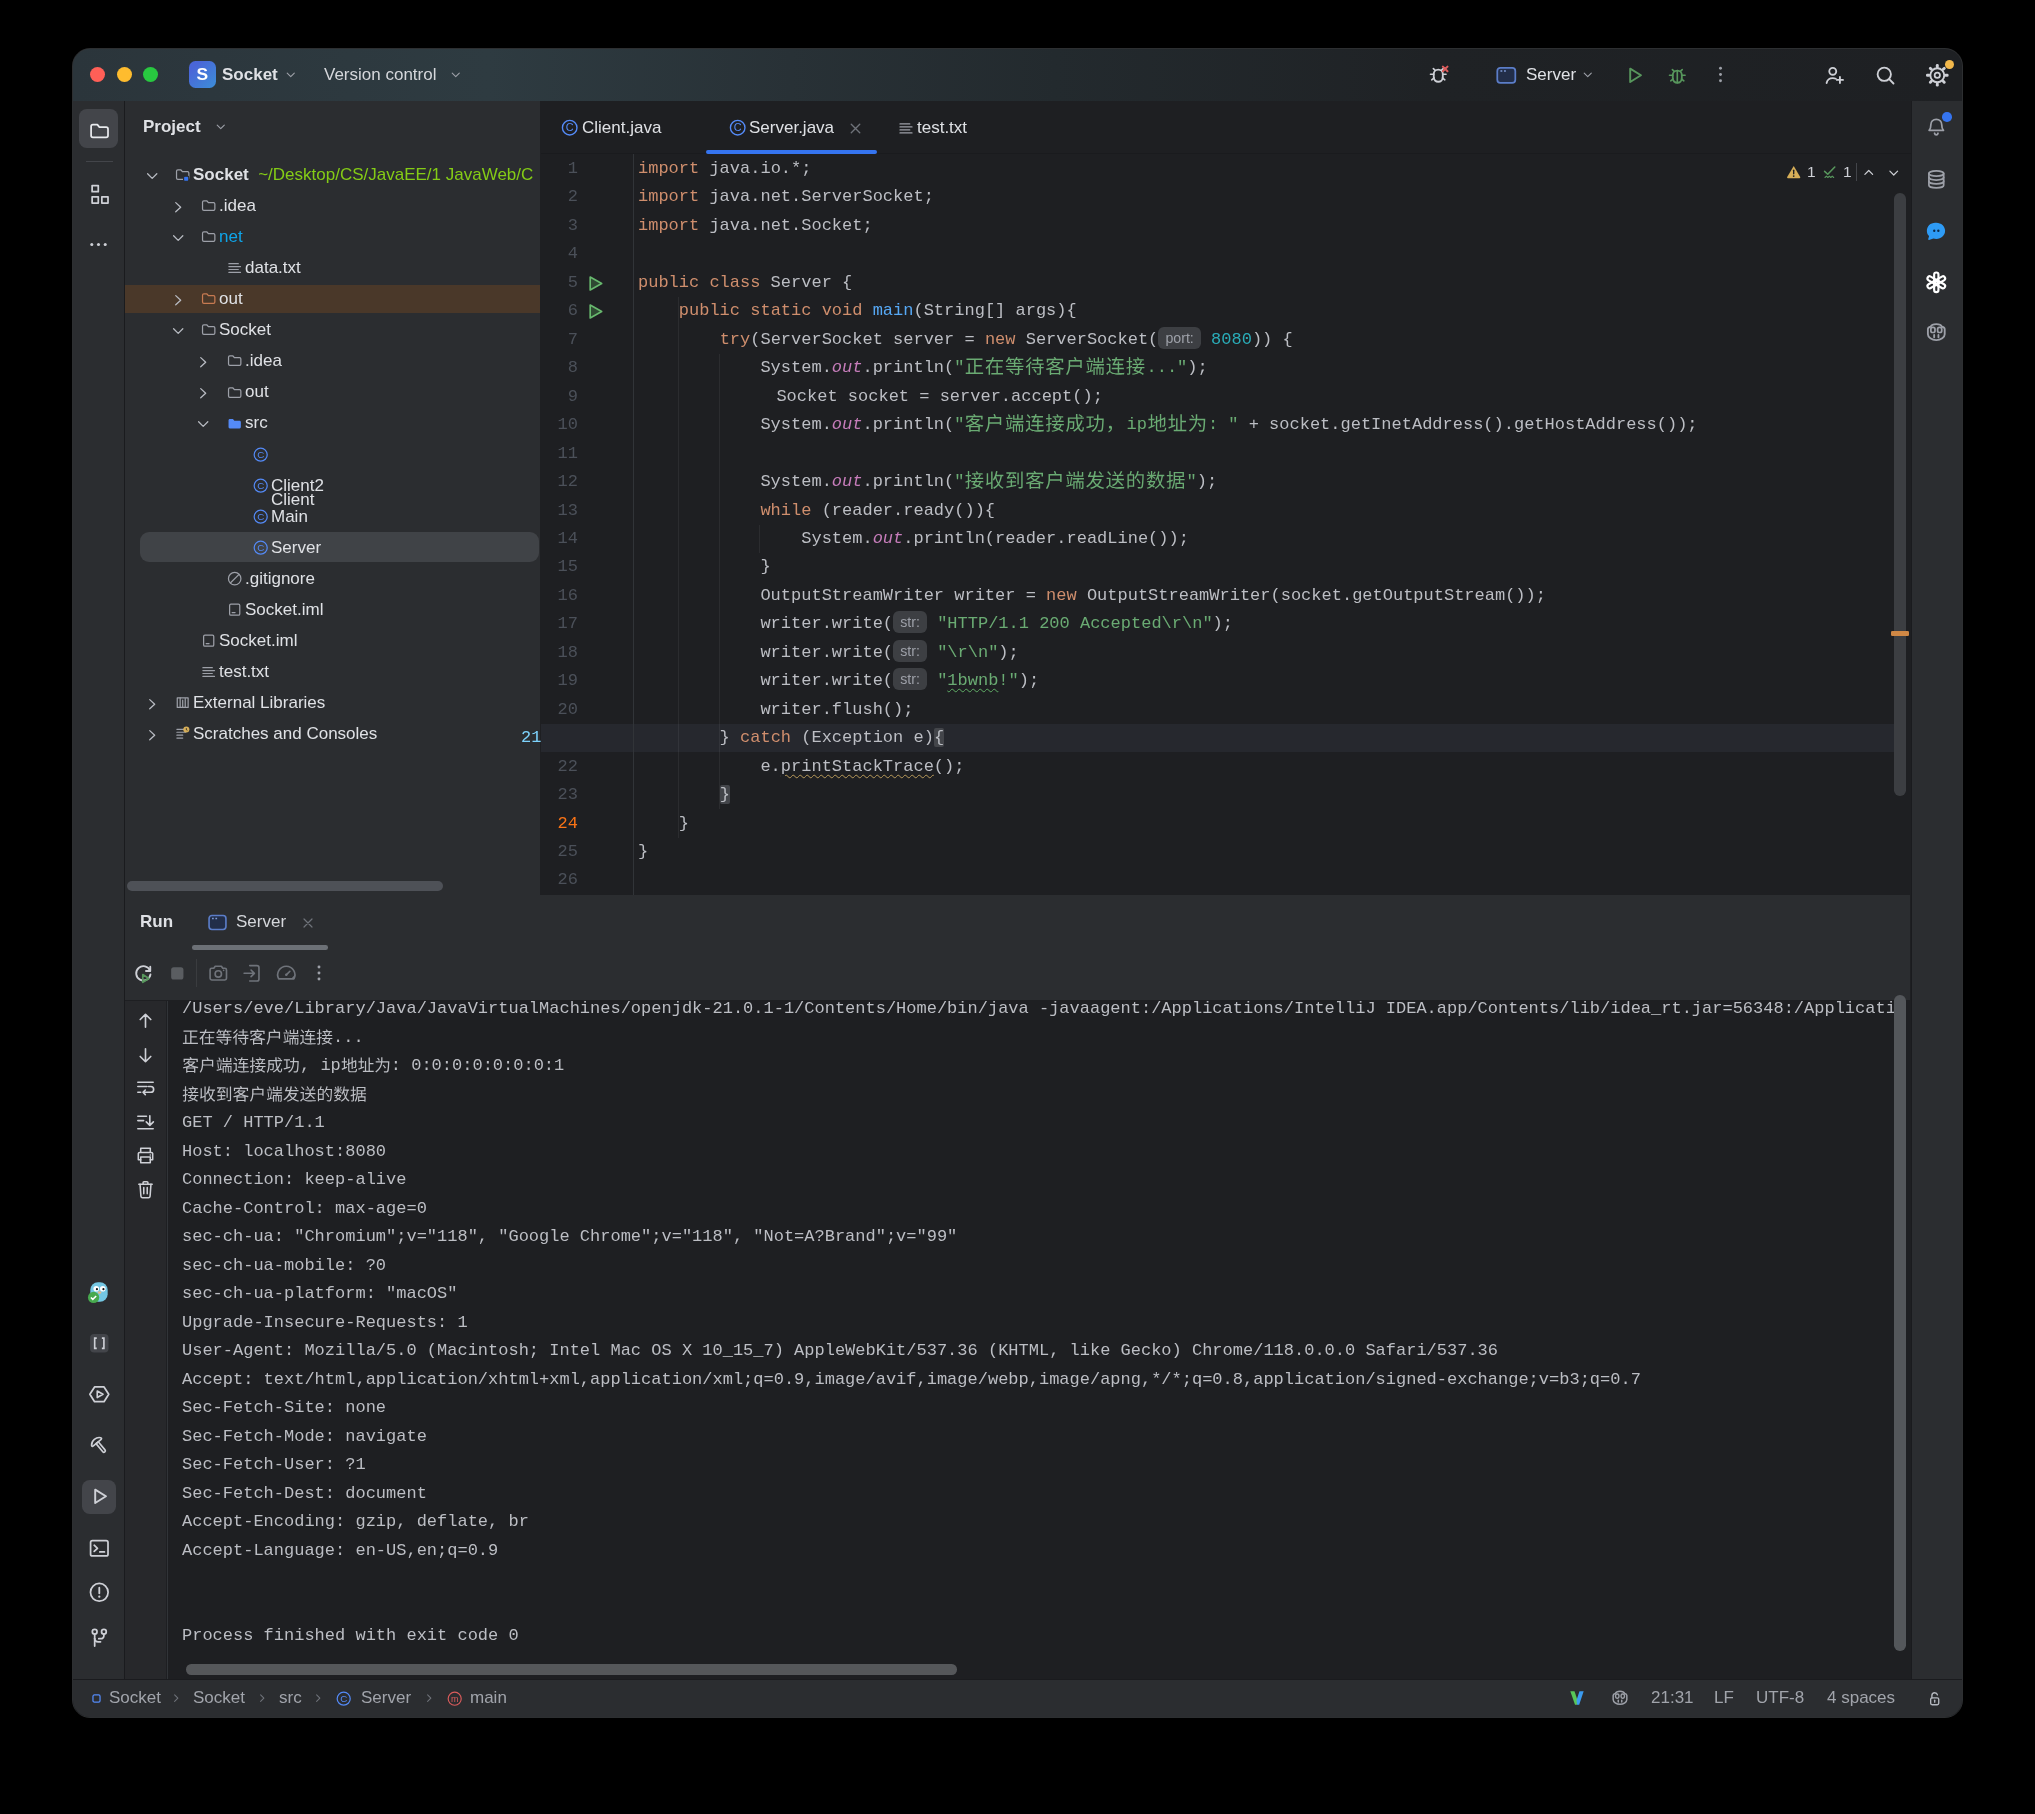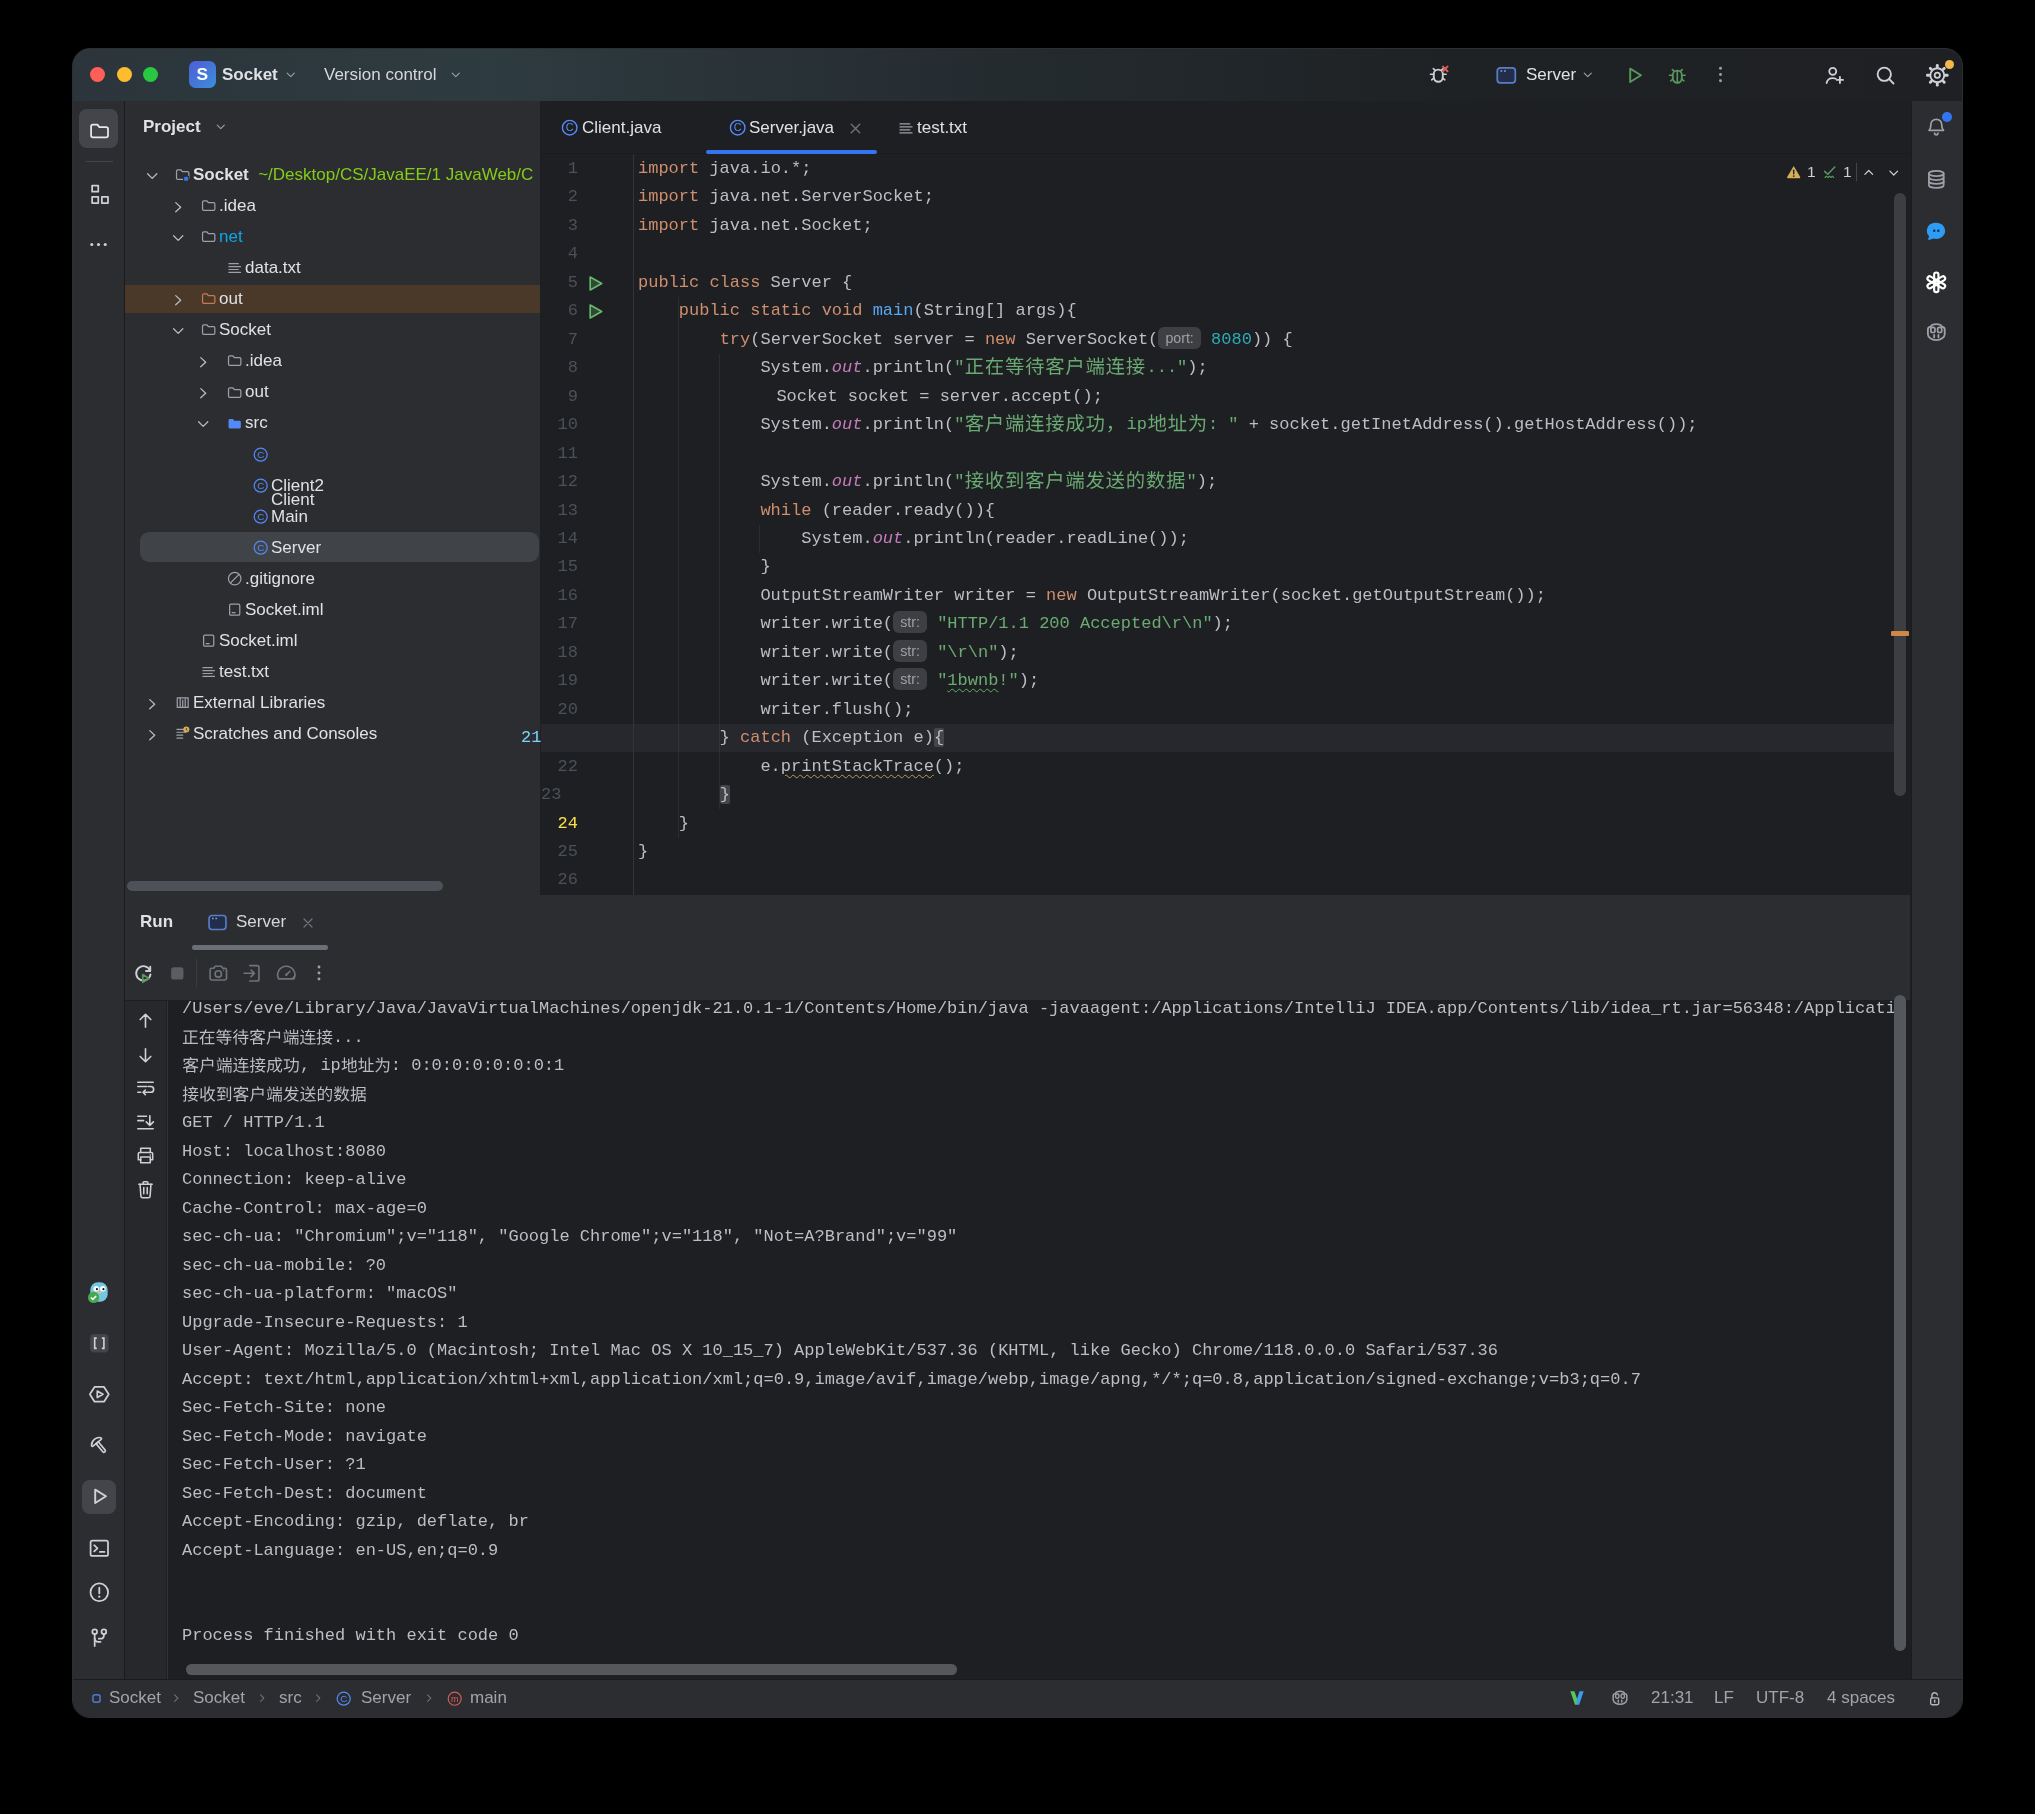--- a/index.html
+++ b/index.html
@@ -359,22 +359,22 @@
 <div class="abs mono tr" style="left:468px;top:448px;width:37px;text-align:right;color:#4B5059">13</div>
 <div class="abs mono tr" style="left:468px;top:476px;width:37px;text-align:right;color:#4B5059">14</div>
 <div class="abs mono tr" style="left:468px;top:504px;width:37px;text-align:right;color:#4B5059">15</div>
 <div class="abs mono tr" style="left:468px;top:533px;width:37px;text-align:right;color:#4B5059">16</div>
 <div class="abs mono tr" style="left:468px;top:561px;width:37px;text-align:right;color:#4B5059">17</div>
 <div class="abs mono tr" style="left:468px;top:590px;width:37px;text-align:right;color:#4B5059">18</div>
 <div class="abs mono tr" style="left:468px;top:618px;width:37px;text-align:right;color:#4B5059">19</div>
 <div class="abs mono tr" style="left:468px;top:647px;width:37px;text-align:right;color:#4B5059">20</div>
 <div class="abs mono tr" style="left:448px;top:675px;width:37px;text-align:left;color:#7dd3fc">21</div>
 <div class="abs mono tr" style="left:468px;top:704px;width:37px;text-align:right;color:#4B5059">22</div>
-<div class="abs mono tr" style="left:468px;top:732px;width:37px;text-align:left;color:#4B5059">23</div>
-<div class="abs mono tr" style="left:468px;top:761px;width:37px;text-align:right;color:#fde047">24</div>
+<div class="abs mono tr" style="left:468px;top:732px;width:37px;text-align:right;color:#4B5059">23</div>
+<div class="abs mono tr" style="left:468px;top:761px;width:37px;text-align:right;color:#f97316">24</div>
 <div class="abs mono tr" style="left:468px;top:789px;width:37px;text-align:right;color:#4B5059">25</div>
 <div class="abs mono tr" style="left:468px;top:817px;width:37px;text-align:right;color:#4B5059">26</div>
 <svg class="abs" style="left:510px;top:223px;width:23px;height:23px;" viewBox="0 0 24 24" fill="none">
       <path d="M7.5 5.2 19.5 12 7.5 18.8z" fill="#2F4A33" stroke="#68B96E" stroke-width="1.7" stroke-linejoin="round"></path>
     </svg>
 <svg class="abs" style="left:510px;top:251px;width:23px;height:23px;" viewBox="0 0 24 24" fill="none">
       <path d="M7.5 5.2 19.5 12 7.5 18.8z" fill="#2F4A33" stroke="#68B96E" stroke-width="1.7" stroke-linejoin="round"></path>
     </svg>
 <div class="abs mono tr" style="left:565px;top:106px"><span class="kw">import</span> java.io.*;</div>
 <div class="abs mono tr" style="left:565px;top:134px"><span class="kw">import</span> java.net.ServerSocket;</div>

